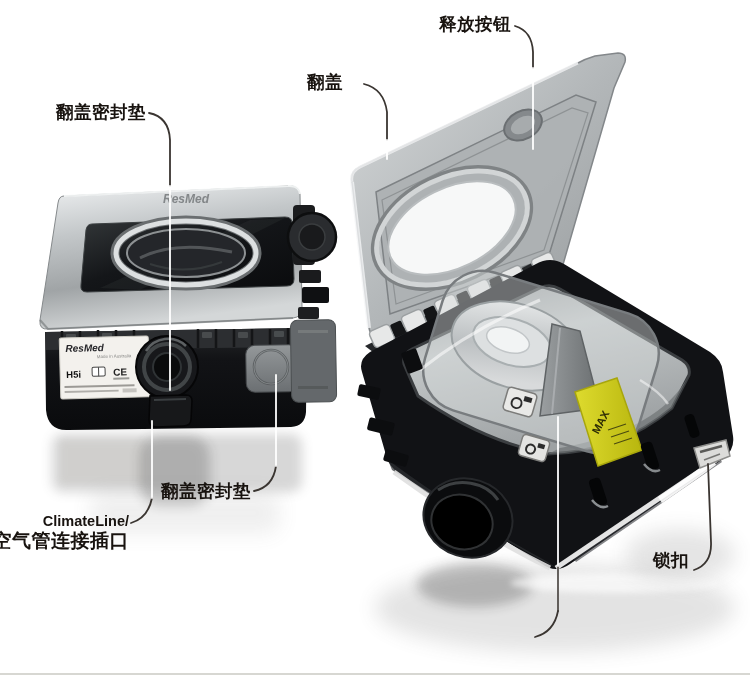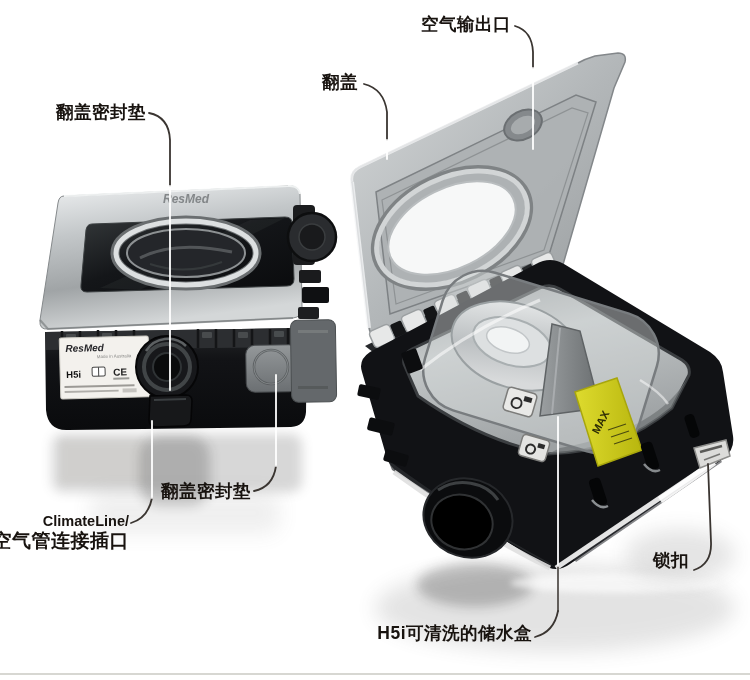--- a/index.html
+++ b/index.html
@@ -6,21 +6,21 @@
   .stage{
     position:relative;width:750px;height:680px;background:#ffffff;
     overflow:hidden;font-family:"Liberation Sans","DejaVu Sans",sans-serif;
   }
   .art{position:absolute;left:0;top:0;}
   .lbl{
     position:absolute;font-weight:bold;font-size:17.5px;line-height:20px;
     color:#18130f;letter-spacing:.5px;white-space:nowrap;
   }
   #lbl-air{top:102px;right:604px}
-  #lbl-lid{top:72px;right:392px}
+  #lbl-lid{top:72px;right:407px}
   #lbl-seal{top:14px;right:239px}
   #lbl-release{top:481px;right:499px}
   #lbl-latch{top:550px;right:61px}
   #lbl-tub{top:623px;right:218px}
   #lbl-port{top:512px;right:621px;text-align:right;line-height:19px}
   .mono{
     font-family:Liberation Sans, sans-serif;
     font-size:14.5px;letter-spacing:0;font-weight:bold;display:block;
   }
   .mono sup{font-size:8.5px;letter-spacing:0;}
@@ -334,27 +334,26 @@
         <path d="M 558 611 L 558 566" stroke="#3a3531" opacity="0.85"></path>
         <path d="M 558 566 L 558 417" stroke="#ffffff"></path>
       </g>
     </g>
   </svg>
 
   <div class="lbl" id="lbl-air">翻盖密封垫</div>
 
   <div class="lbl" id="lbl-lid">翻盖</div>
 
-  <div class="lbl" id="lbl-seal">空气输出口</div>
+  <div class="lbl" id="lbl-seal">释放按钮</div>
 
   <div class="lbl" id="lbl-release">翻盖密封垫</div>
 
   <div class="lbl" id="lbl-port">
     <span class="mono">ClimateLine/</span>
     <span class="cn-line">空气管连接插口</span>
   </div>
 
   <div class="lbl" id="lbl-latch">锁扣</div>
 
-  <div class="lbl" id="lbl-tub">H5i可清洗的储水盒</div>
 
   <div class="floor-line"></div>
 </div>
 
 </body></html>

